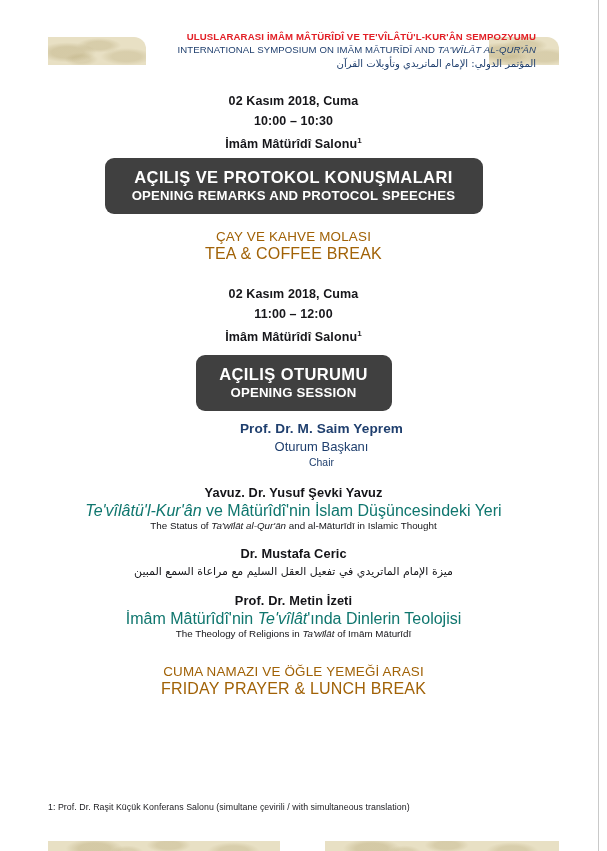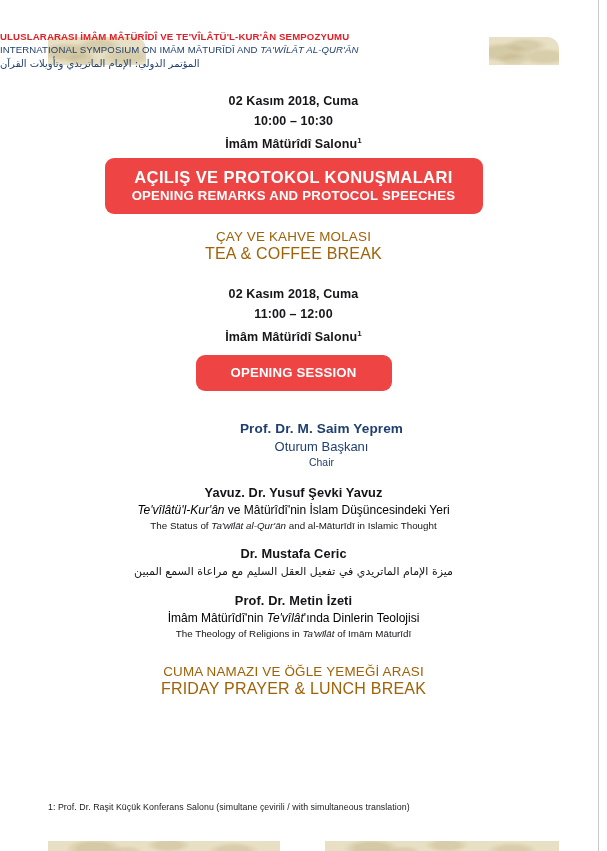--- a/index.html
+++ b/index.html
@@ -68,21 +68,21 @@
     height: 14px;
     border-radius: 0;
   }
 
   
   .doc-header {
     position: absolute;
     left: 0;
     top: 30px;
     width: 536px;
-    text-align: left;
+    text-align: right;
   }
   .hdr-tr {
     color: #e21f26;
     font-size: 9.6px;
     font-weight: bold;
     letter-spacing: 0.15px;
     line-height: 13px;
     white-space: nowrap;
   }
   .hdr-en {
@@ -109,21 +109,21 @@
     font-size: 12.5px;
     font-weight: bold;
     line-height: 19.5px;
     letter-spacing: 0.1px;
   }
   .meta sup { font-size: 8px; font-weight: bold; vertical-align: super; }
 
   
   .pill {
     display: inline-block;
-    background: #ef4444;
+    background: #404040;
     color: #ffffff;
     border-radius: 9px;
     text-align: center;
     padding: 9px 26px 10px 26px;
     box-sizing: border-box;
   }
   .pill .l1 {
     font-size: 16.5px;
     font-weight: bold;
     letter-spacing: 0.4px;
@@ -172,22 +172,22 @@
 
   
   .spk-name {
     color: #141418;
     font-size: 12.8px;
     font-weight: bold;
     line-height: 18px;
     letter-spacing: 0.1px;
   }
   .spk-title-tr {
-    color: #000000;
-    font-size: 12px;
+    color: #0f766e;
+    font-size: 16px;
     font-style: italic;
     font-weight: normal;
     line-height: 17px;
   }
   .spk-title-tr .up { font-style: normal; }
   .spk-title-en {
     color: #141418;
     font-size: 9.8px;
     font-weight: normal;
     line-height: 14px;
@@ -266,20 +266,21 @@
   </div>
 
   <div class="at blk" style="top:285px;">
     <div class="meta">02 Kasım 2018, Cuma</div>
     <div class="meta">11:00 – 12:00</div>
     <div class="meta"><span>İmâm Mâtürîdî Salonu</span><sup>1</sup></div>
   </div>
 
   <div class="at blk" style="top:355px;">
     <div class="pill pill-narrow">
+      <div class="l1">AÇILIŞ OTURUMU</div>
       <div class="l2">OPENING SESSION</div>
     </div>
   </div>
 
   <div class="at blk" style="top:419px;margin-left:28px;">
     <div class="chair-name">Prof. Dr. M. Saim Yeprem</div>
     <div class="chair-role">Oturum Başkanı</div>
     <div class="chair-role-en">Chair</div>
   </div>
 

